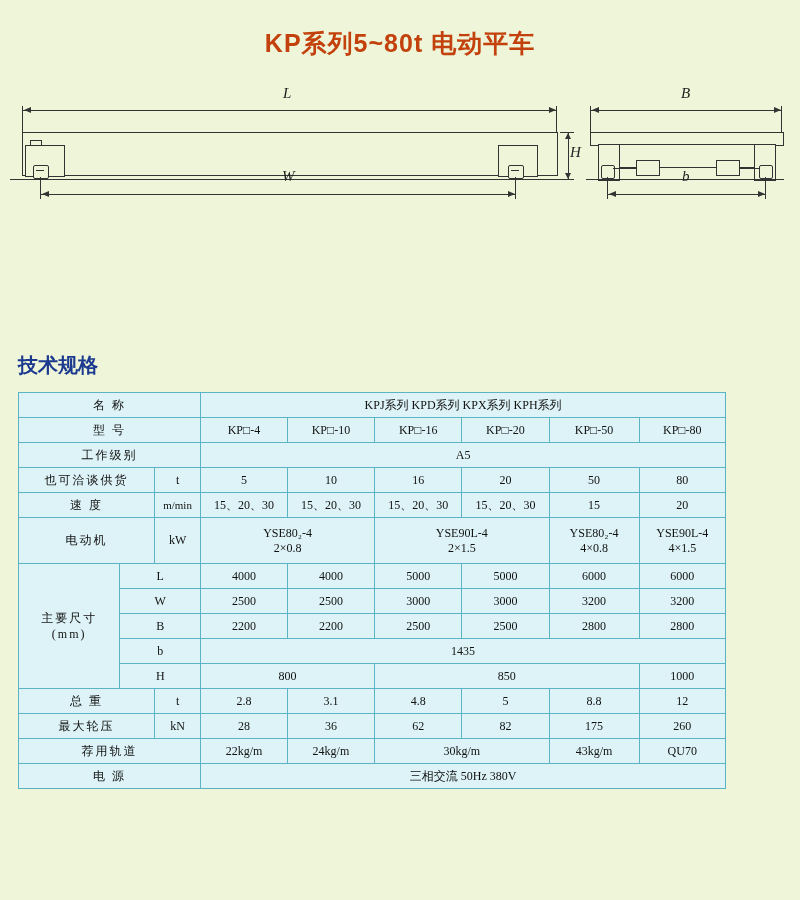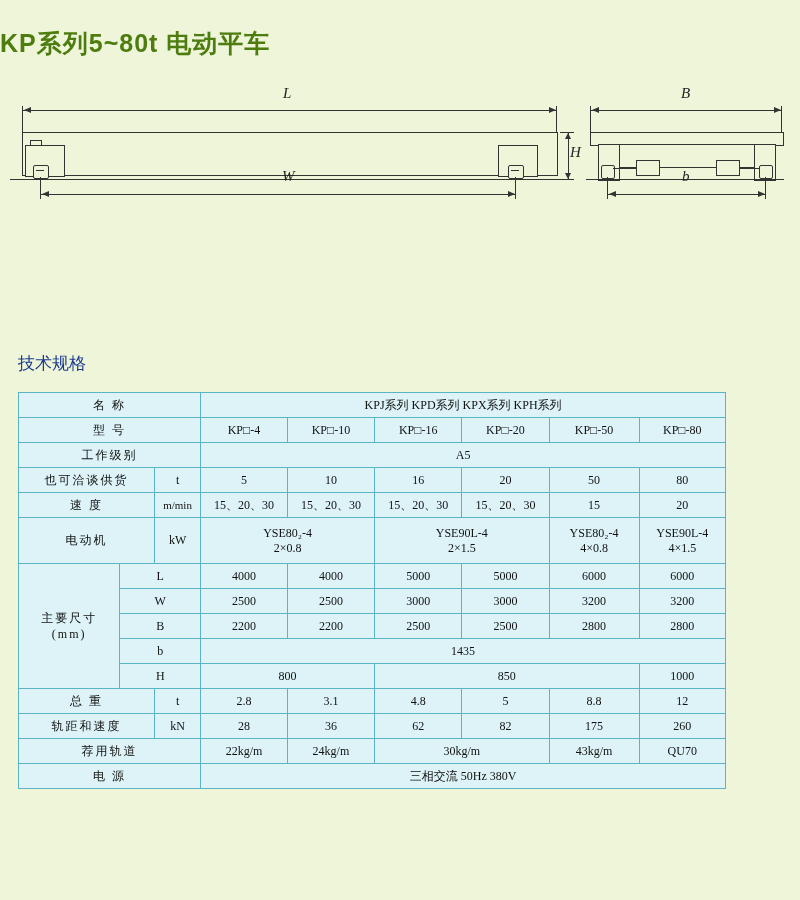--- a/index.html
+++ b/index.html
@@ -14,22 +14,22 @@
     color: #111;
     position: relative;
     overflow: hidden;
   }
   .page {
     position: relative;
     width: 800px;
     height: 900px;
   }
   .title {
-    text-align: left;
-    color: #4d7c0f;
+    text-align: center;
+    color: #c2410c;
     font-size: 25px;
     font-weight: bold;
     letter-spacing: 1px;
     padding-top: 27px;
   }
 
   
   .drawing {
     position: relative;
     width: 800px;
@@ -75,22 +75,22 @@
     border: 1px solid #333;
     background: #eef5d8;
     border-radius: 2px;
   }
 
   
   .section-title {
     position: absolute;
     left: 18px;
     top: 352px;
-    font-size: 17px;
-    font-weight: normal;
+    font-size: 20px;
+    font-weight: bold;
     color: #1b3a8f;
   }
 
   
   table.spec {
     position: absolute;
     left: 18px;
     top: 392px;
     width: 708px;
     border-collapse: collapse;
@@ -343,21 +343,21 @@
         <td class="unit">t</td>
         <td>2.8</td>
         <td>3.1</td>
         <td>4.8</td>
         <td>5</td>
         <td>8.8</td>
         <td>12</td>
       </tr>
 
       <tr>
-        <td class="lbl" colspan="2">轨距和速度</td>
+        <td class="lbl" colspan="2">最大轮压</td>
         <td class="unit">kN</td>
         <td>28</td>
         <td>36</td>
         <td>62</td>
         <td>82</td>
         <td>175</td>
         <td>260</td>
       </tr>
 
       <tr>

